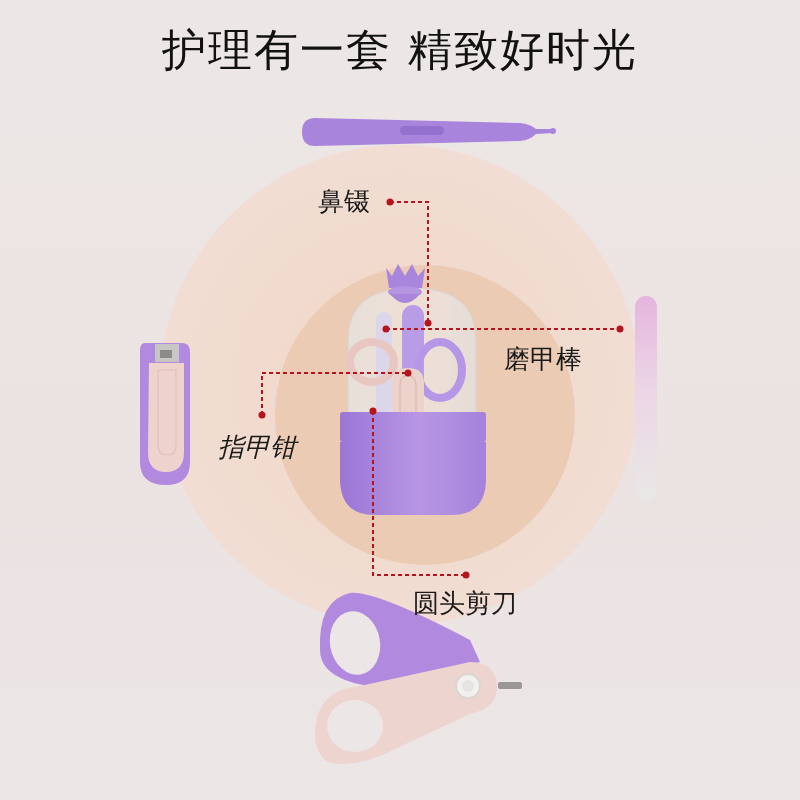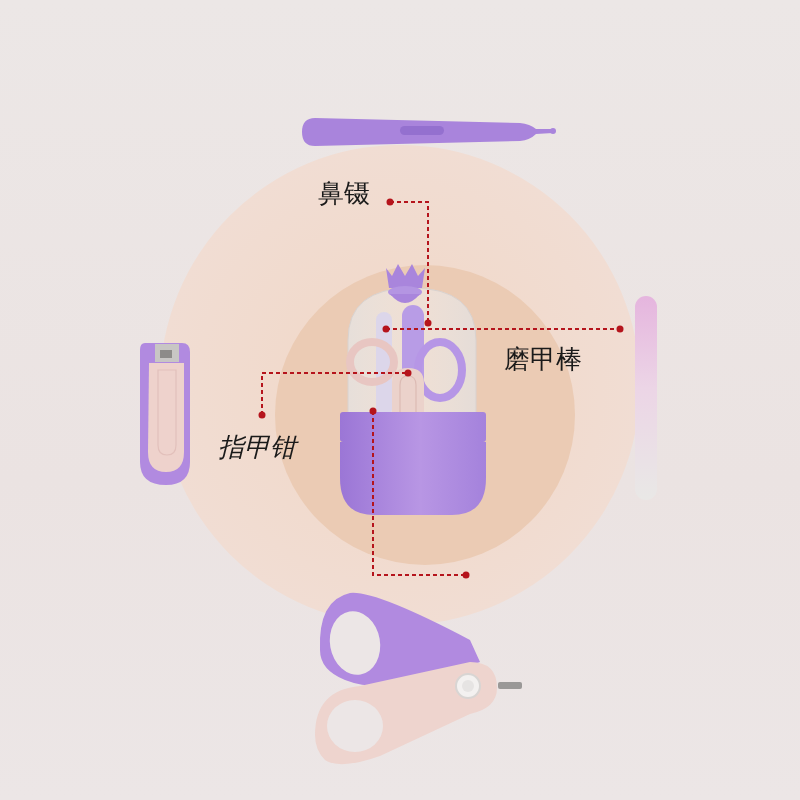--- a/index.html
+++ b/index.html
@@ -101,18 +101,20 @@
         <circle cx="428" cy="323" r="3.5"></circle>
       <circle cx="386" cy="329" r="3.5"></circle>
         <circle cx="620" cy="329" r="3.5"></circle>
       <circle cx="262" cy="415" r="3.5"></circle>
         <circle cx="408" cy="373" r="3.5"></circle>
       <circle cx="373" cy="411" r="3.5"></circle>
         <circle cx="466" cy="575" r="3.5"></circle>
     </g>
   </svg>
 
+  <div class="title">护理有一套 精致好时光</div>
 
-  <div class="label" style="left:318px;top:180px;">鼻镊</div>
+  <div class="label" style="left:318px;top:188px;">鼻镊</div>
   <div class="label" style="left:504px;top:346px;">磨甲棒</div>
   <div class="label" style="left:218px;top:434px;font-style:italic;">指甲钳</div>
+  <div class="label" style="left:413px;top:590px;">圆头剪刀</div>
 
 </div>
 
 </body></html>

